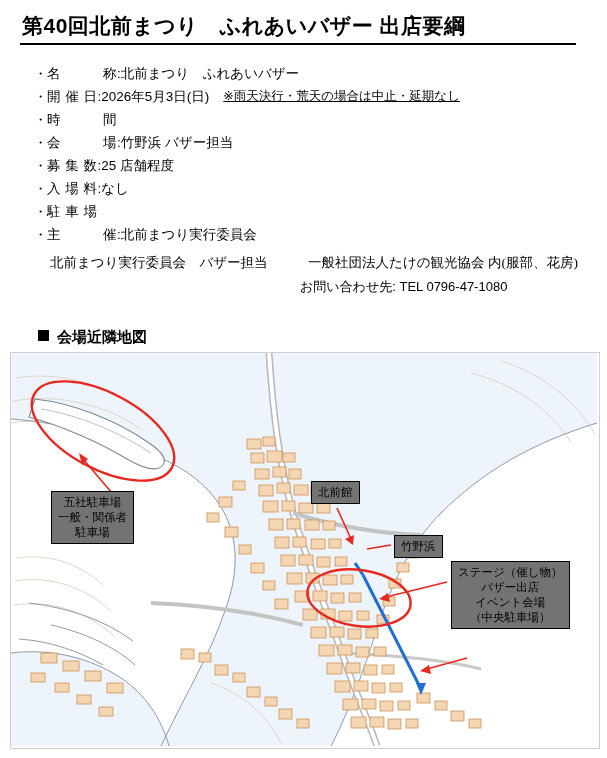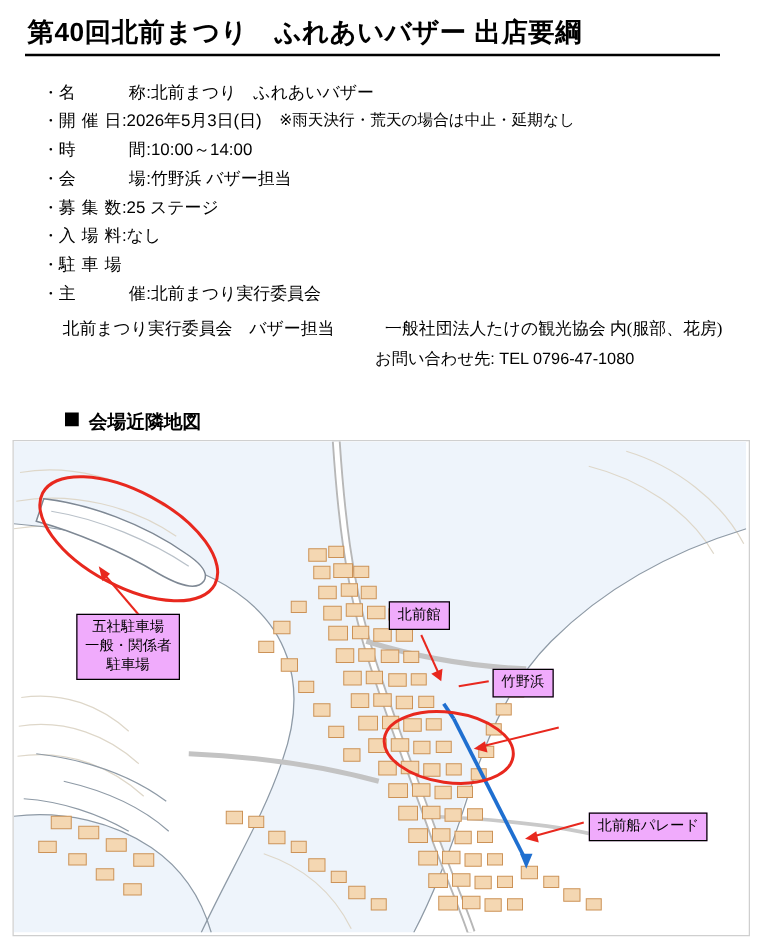--- a/index.html
+++ b/index.html
@@ -61,20 +61,21 @@
   .dlabel {
     flex: none;
     letter-spacing: 0.5px;
   }
   .dvalue {
     flex: none;
   }
   .note {
     padding-left: 14px;
     font-size: 12.5px;
+    text-decoration: underline;
   }
   
   .contact {
     position: absolute;
     left: 50px;
     top: 251px;
     font-size: 13.5px;
     line-height: 24px;
     white-space: nowrap;
     font-family: Liberation Serif, serif;
@@ -83,21 +84,21 @@
     position: absolute;
     left: 300px;
     top: 275px;
     font-size: 13px;
     line-height: 24px;
     white-space: nowrap;
   }
   
   .map-heading {
     position: absolute;
-    left: 52px;
+    left: 38px;
     top: 328px;
     font-size: 15px;
     font-weight: bold;
     white-space: nowrap;
   }
   .map-heading .sq {
     display: inline-block;
     width: 11px;
     height: 11px;
     background: #000;
@@ -113,28 +114,28 @@
     height: 395px;
     border: 1px solid #cfcfcf;
     overflow: hidden;
     background: #ffffff;
   }
   .map-svg { display: block; }
   
   .callout {
     position: absolute;
     border: 1px solid #000;
-    background: #f0abfc;
+    background: #737373;
     font-size: 11.5px;
     line-height: 15px;
     text-align: center;
     padding: 3px 6px;
     white-space: nowrap;
   }
-  .c-parking { left: 50px;  top: 138px; }
+  .c-parking { left: 40px;  top: 138px; }
   .c-kitamae { left: 300px; top: 128px; }
   .c-takeno  { left: 383px; top: 182px; }
   .c-stage   { left: 440px; top: 208px; }
   .c-parade  { left: 460px; top: 297px; }
 </style>
 </head>
 <body>
 
 <div class="page">
 
@@ -150,33 +151,32 @@
     </div>
     <div class="detail-row">
       <span class="bullet">・</span>
       <span class="dlabel">開 催 日</span>
       <span class="dvalue">:2026年5月3日(日)</span>
       <span class="note">※雨天決行・荒天の場合は中止・延期なし</span>
     </div>
     <div class="detail-row">
       <span class="bullet">・</span>
       <span class="dlabel">時　　　間</span>
-      <span class="dvalue">:10:00～14:00</span>
       <span class="note"></span>
     </div>
     <div class="detail-row">
       <span class="bullet">・</span>
       <span class="dlabel">会　　　場</span>
       <span class="dvalue">:竹野浜 バザー担当</span>
       <span class="note"></span>
     </div>
     <div class="detail-row">
       <span class="bullet">・</span>
       <span class="dlabel">募 集 数</span>
-      <span class="dvalue">:25 ステージ</span>
+      <span class="dvalue">:25 店舗程度</span>
       <span class="note"></span>
     </div>
     <div class="detail-row">
       <span class="bullet">・</span>
       <span class="dlabel">入 場 料</span>
       <span class="dvalue">:なし</span>
       <span class="note"></span>
     </div>
     <div class="detail-row">
       <span class="bullet">・</span>
@@ -374,19 +374,22 @@
     </div>
 
     <div class="callout c-kitamae">
       <div>北前館</div>
     </div>
 
     <div class="callout c-takeno">
       <div>竹野浜</div>
     </div>
 
-
-    <div class="callout c-parade">
-      <div>北前船パレード</div>
-    </div>
+    <div class="callout c-stage">
+      <div>ステージ（催し物）</div>
+      <div>バザー出店</div>
+      <div>イベント会場</div>
+      <div>（中央駐車場）</div>
+    </div>
+
   </div>
 
 </div>
 
 </body></html>

